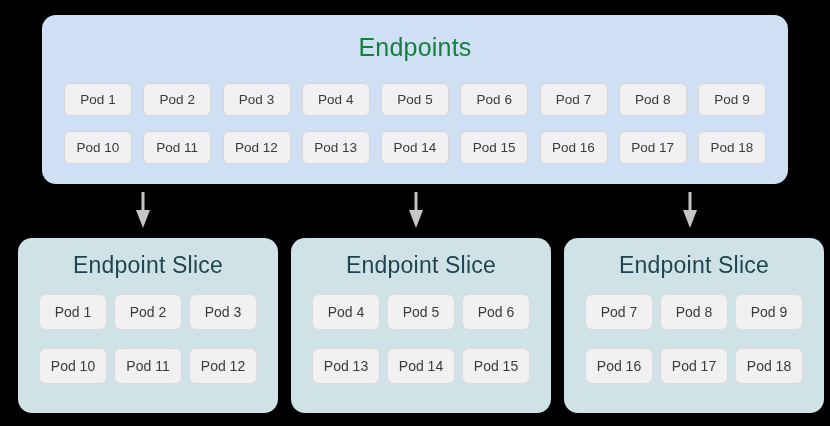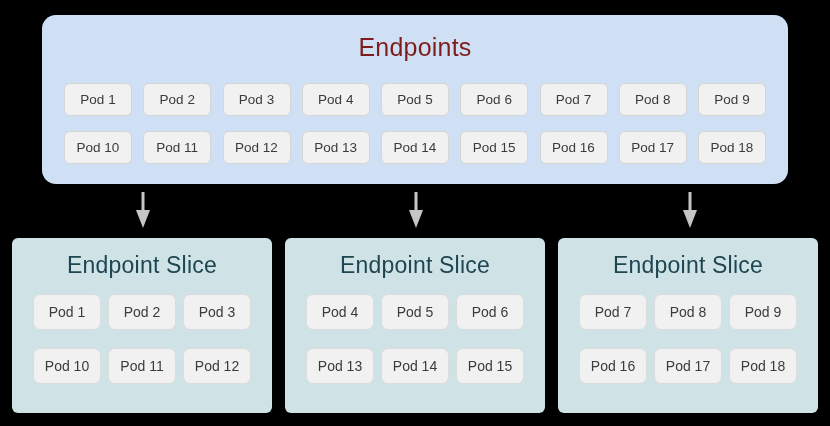--- a/index.html
+++ b/index.html
@@ -31,21 +31,21 @@
     border-radius: 14px;
     box-sizing: border-box;
   }
   #endpoints-title {
     position: absolute;
     left: 0;
     top: 18px;
     width: 100%;
     text-align: center;
     font-size: 25px;
-    color: #7f1d1d;
+    color: #15803d;
     letter-spacing: 0.2px;
   }
   .ep-row {
     position: absolute;
     left: 22px;
     width: 702px;
     display: flex;
     justify-content: space-between;
   }
   #ep-row-top { top: 68px; }
@@ -75,22 +75,23 @@
   #arrow-2 { left: 405px; }
   #arrow-3 { left: 679px; }
 
   
   .slice {
     position: absolute;
     top: 238px;
     width: 260px;
     height: 175px;
     background: #cfe3e6;
-    border-radius: 6px;
-    box-sizing: border-box;
+    border-radius: 14px;
+    box-sizing: border-box;
+    margin-left: 6px;
   }
   #slice-1 { left: 12px; }
   #slice-2 { left: 285px; }
   #slice-3 { left: 558px; }
   .slice-title {
     position: absolute;
     left: 0;
     top: 14px;
     width: 100%;
     text-align: center;

